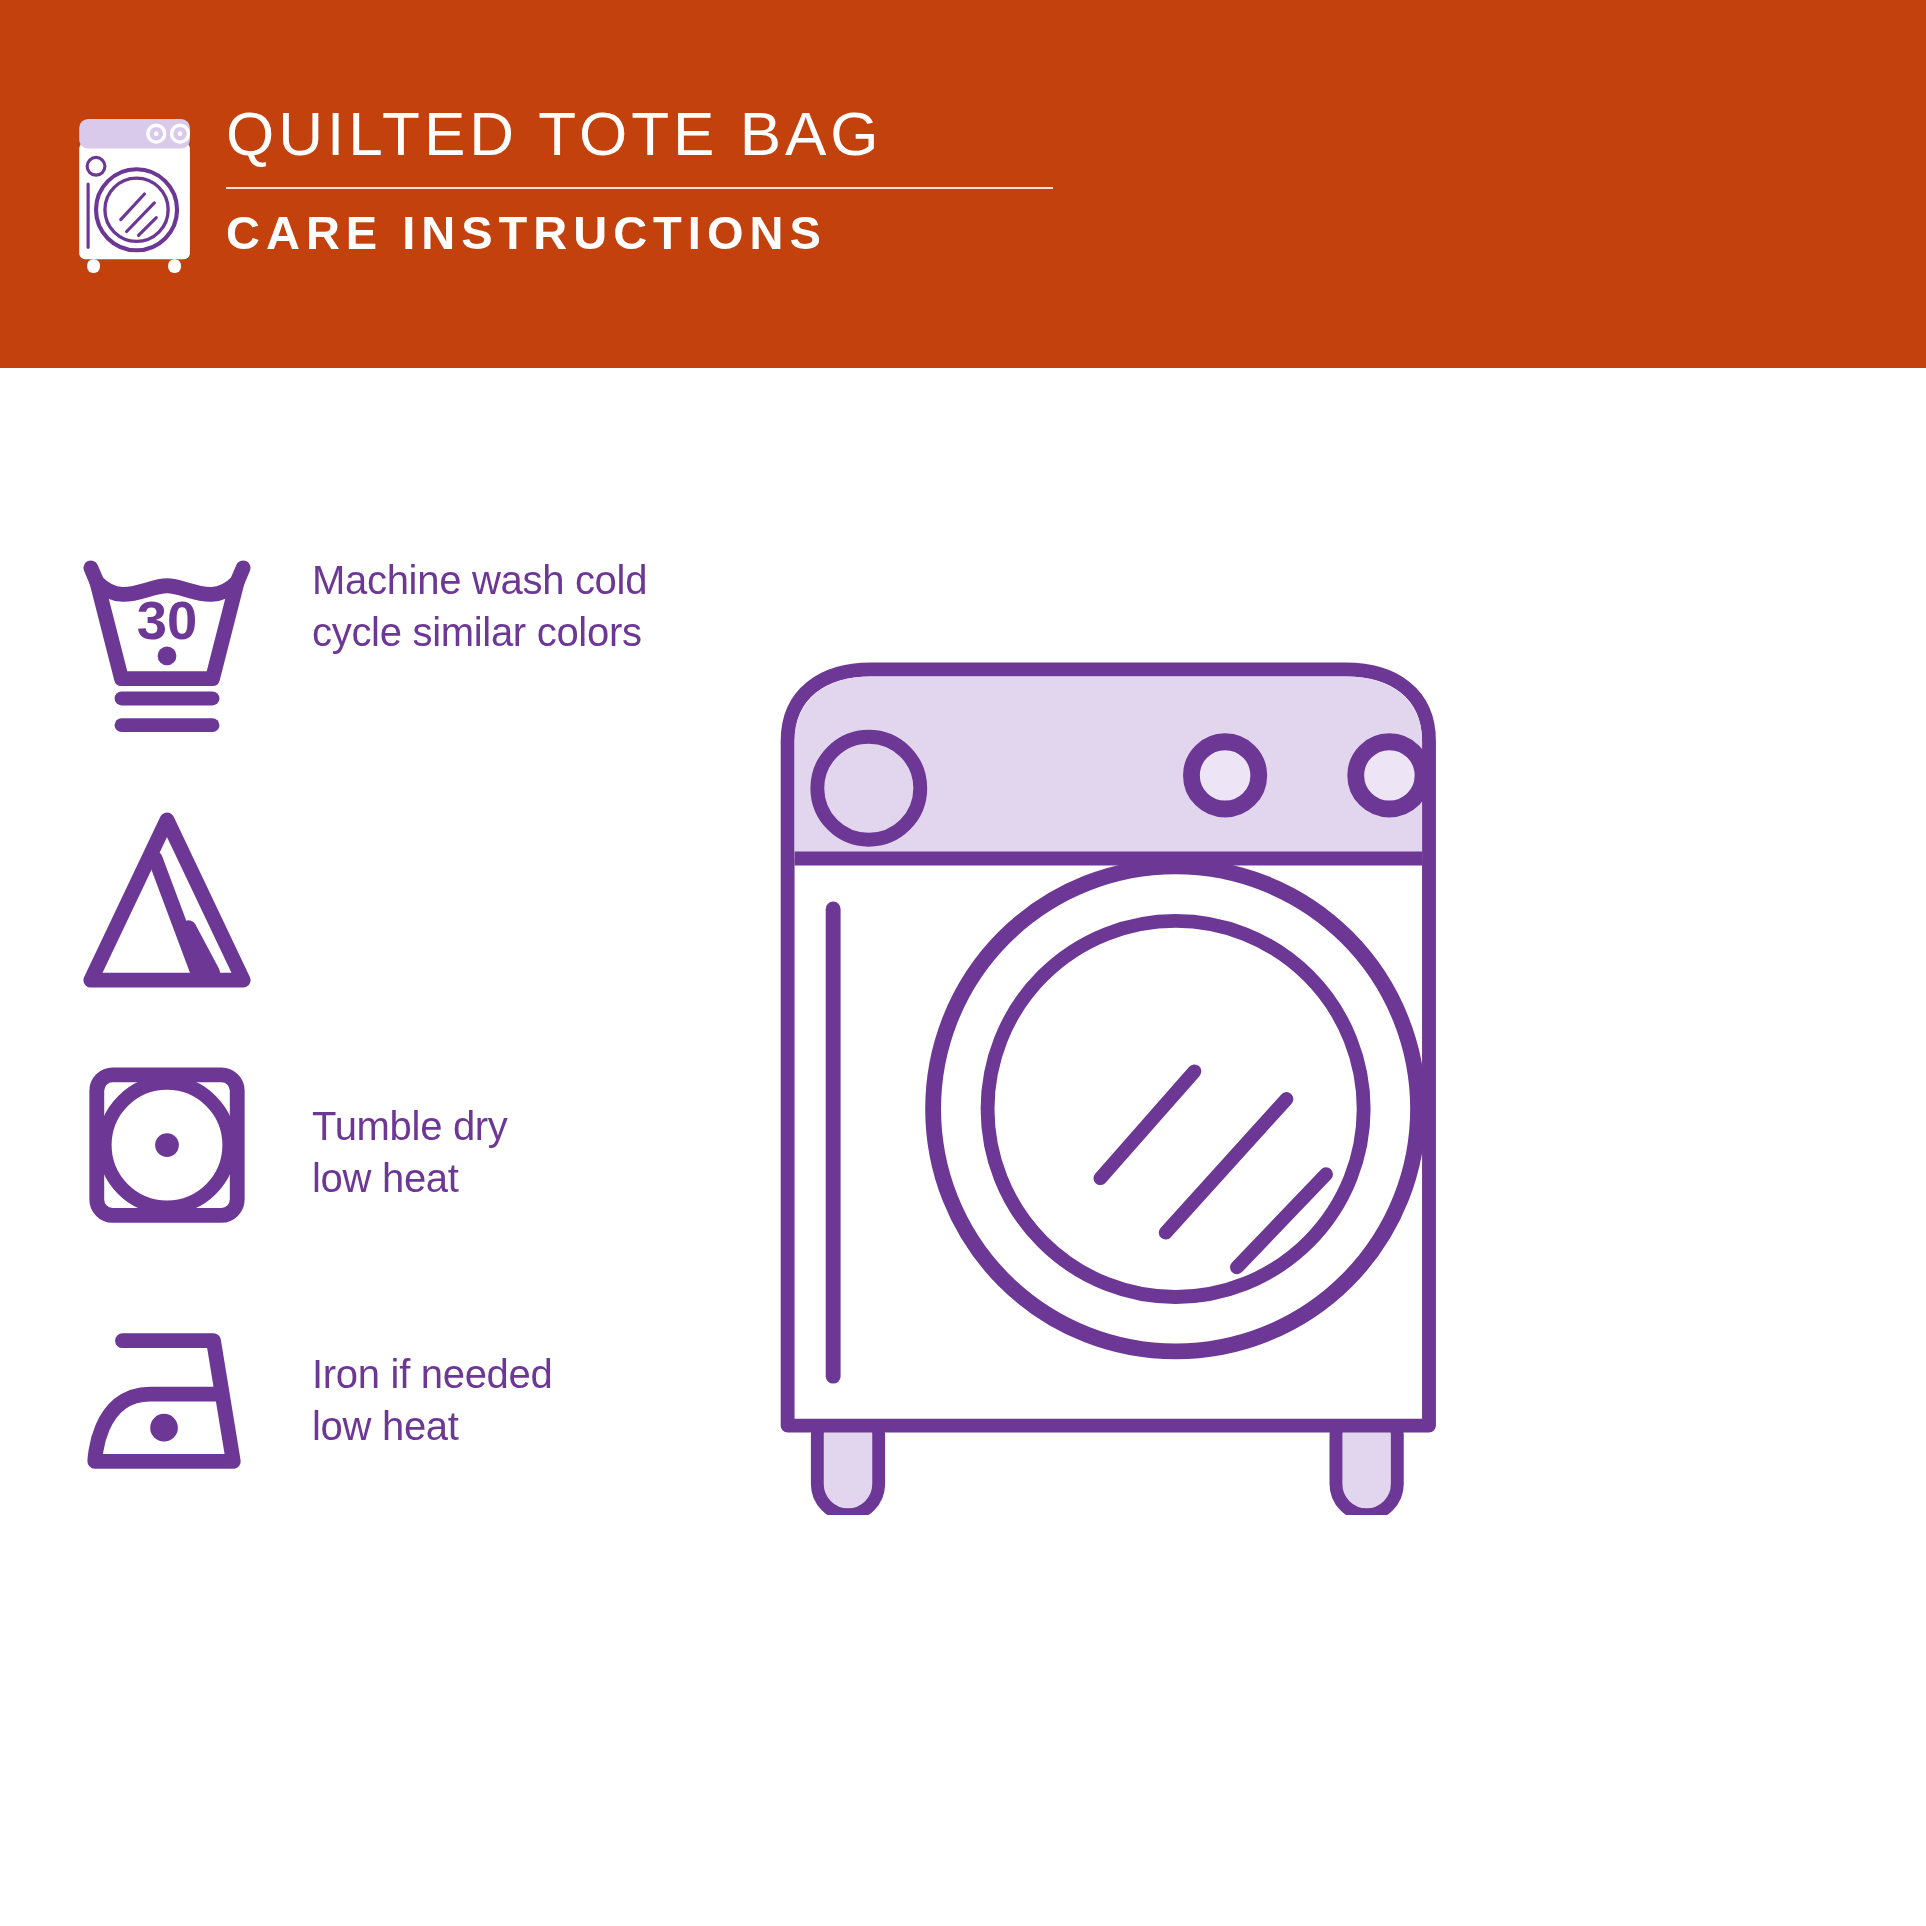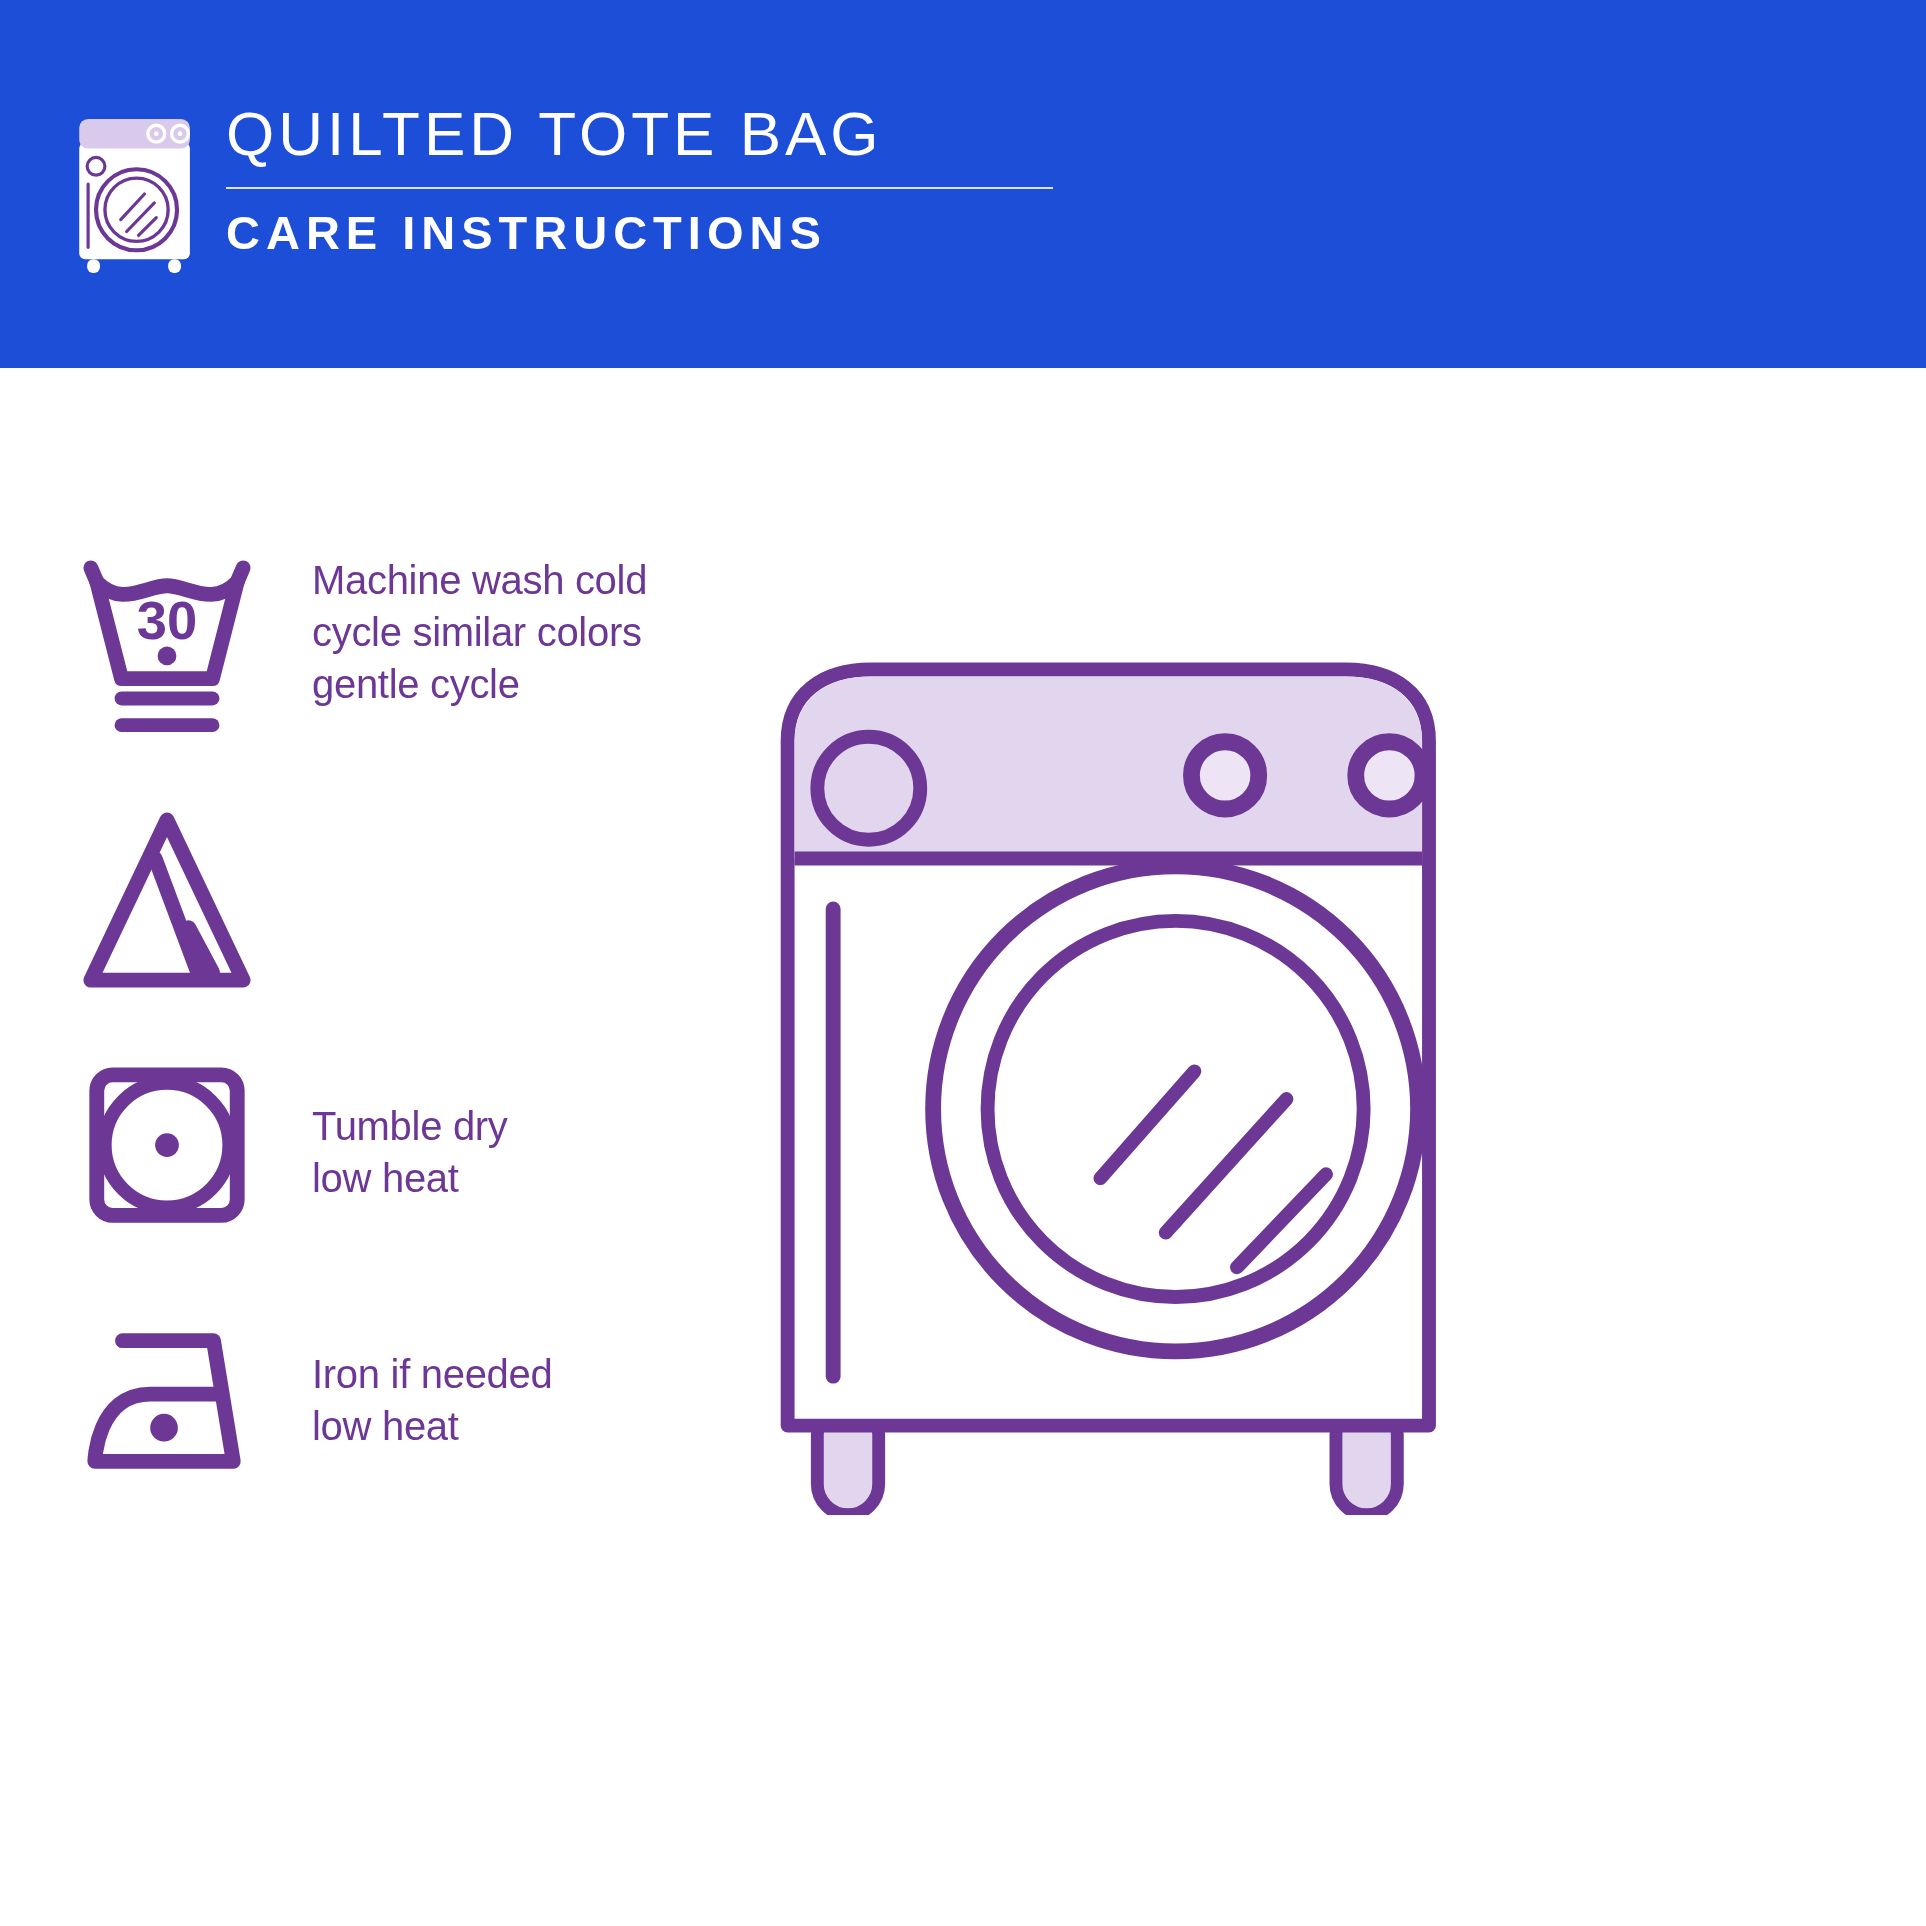--- a/index.html
+++ b/index.html
@@ -8,21 +8,21 @@
     background:#ffffff;
     font-family:"Liberation Sans", sans-serif;
     overflow:hidden;
     position:relative;
   }
   .page{position:absolute;inset:0;}
 
   
   .header{
     position:absolute;left:0;top:0;width:1927px;height:368px;
-    background:#1d4ed8;
+    background:#c2410c;
   }
   .header-icon{
     position:absolute;left:65px;top:109px;width:149px;height:166px;
   }
   .header-text{
     position:absolute;left:226px;top:103px;width:842px;
   }
   .title-line1{
     color:#ffffff;
     font-size:62px;
@@ -131,21 +131,20 @@
           <circle cx="91" cy="105" r="9.5" fill="#6D3795"></circle>
           <g stroke="#6D3795" stroke-width="14" stroke-linecap="round">
             <line x1="45" y1="148" x2="137" y2="148"></line>
             <line x1="45" y1="175" x2="137" y2="175"></line>
           </g>
         </svg>
       </div>
       <div class="txt">
         <div>Machine wash cold</div>
         <div>cycle similar colors</div>
-        <div>gentle cycle</div>
       </div>
     </div>
 
     <div class="care-row row1">
       <div class="sym">
         <svg viewBox="0 0 182 200" width="180" height="198" aria-hidden="true">
           <g fill="none" stroke="#6D3795" stroke-width="15" stroke-linecap="round" stroke-linejoin="round">
             <path d="M91 16 L168 178 L14 178 Z"></path>
             <line x1="79" y1="55" x2="122" y2="170"></line>
             <line x1="113" y1="125" x2="137" y2="170"></line>

